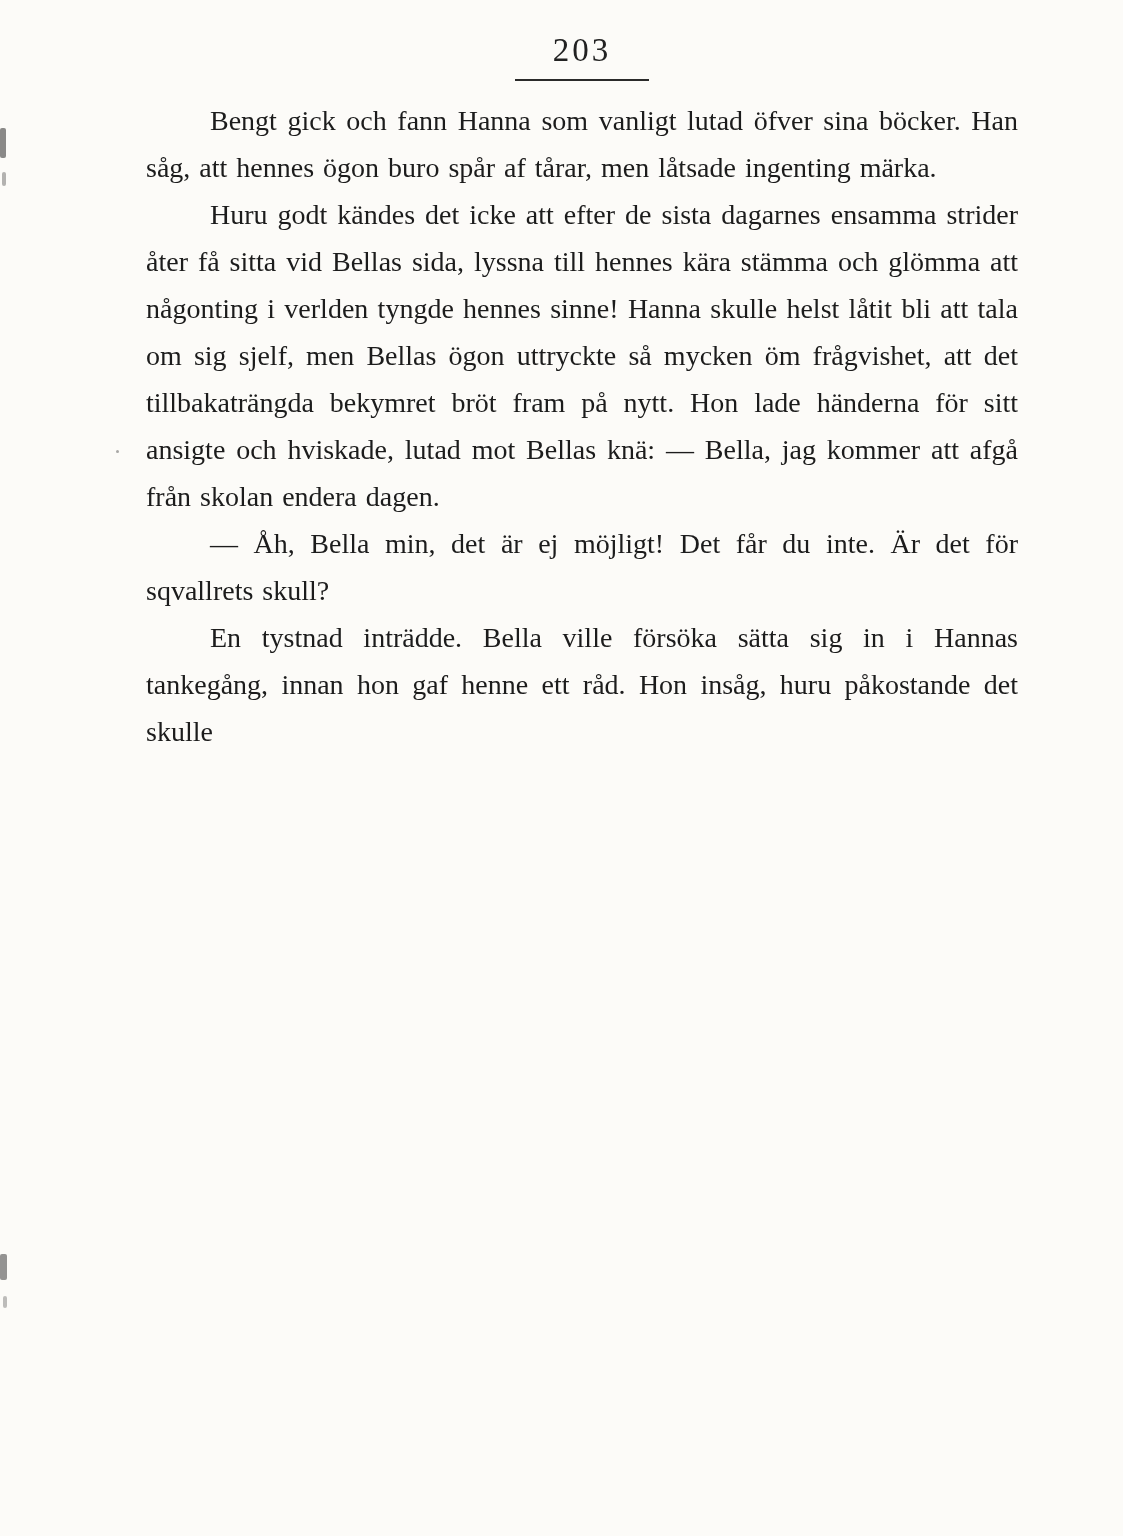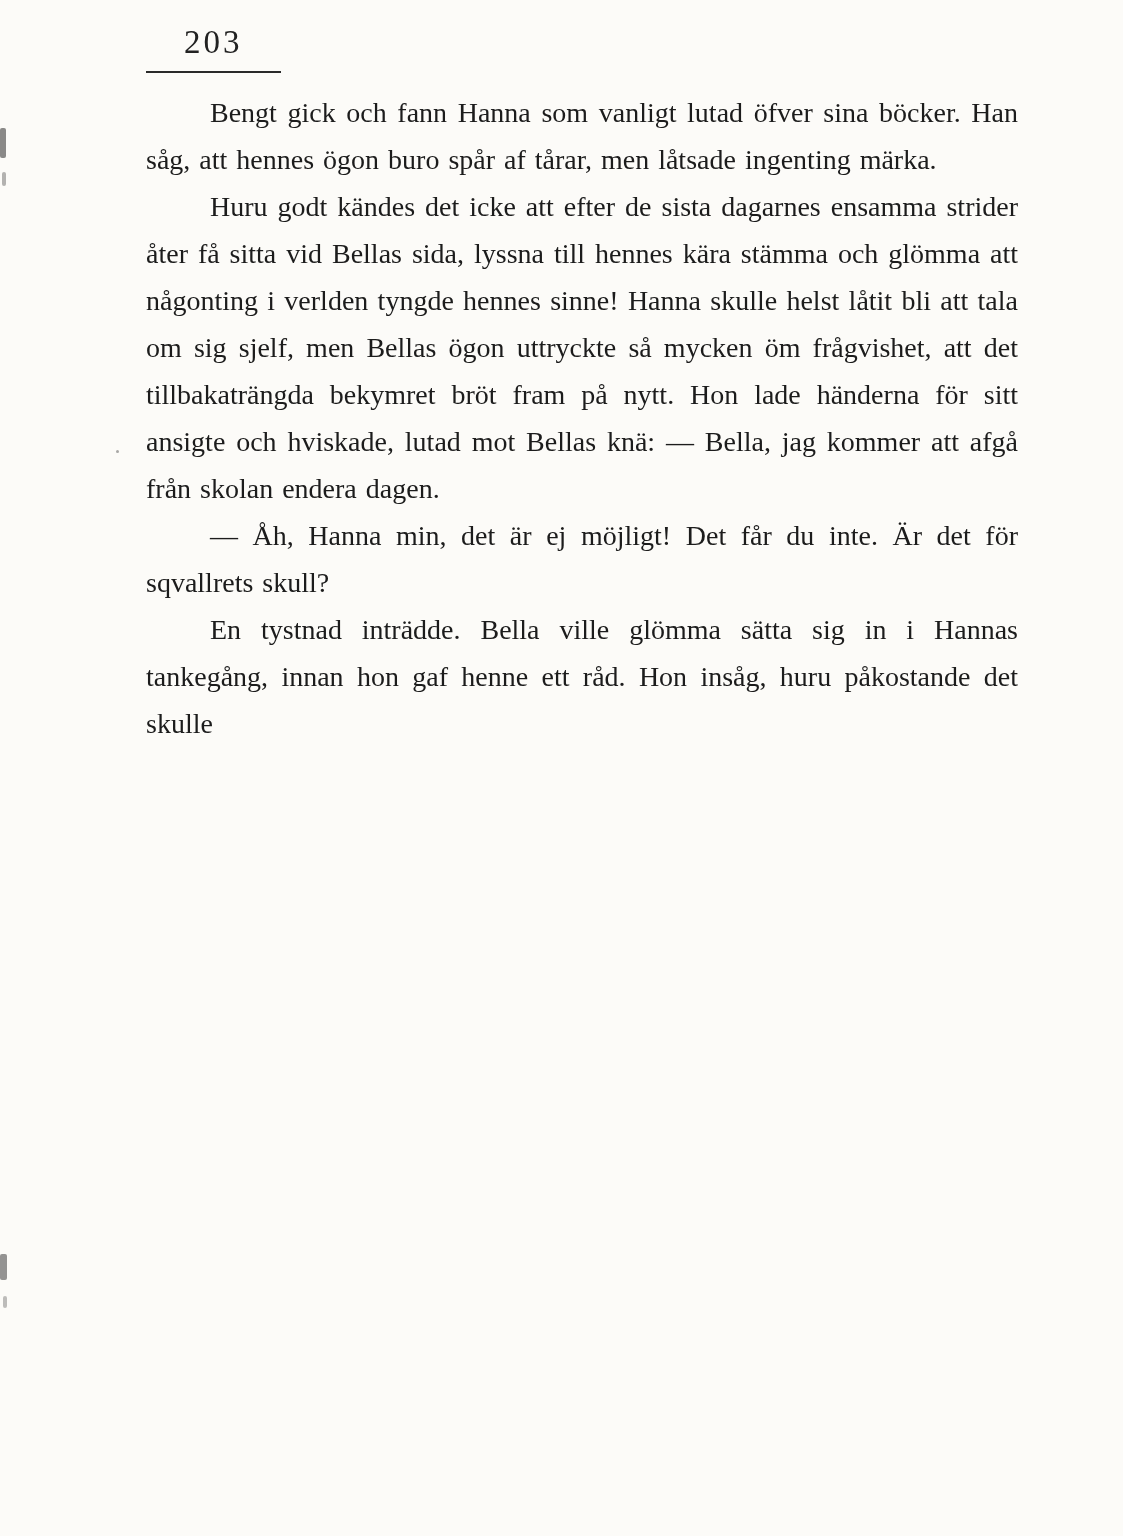--- a/index.html
+++ b/index.html
@@ -14,22 +14,22 @@
     font-family: "Liberation Serif", serif;
     position: relative;
     overflow: hidden;
   }
   .page {
     position: relative;
     width: 100%;
     height: 100%;
   }
   .page-header {
-    text-align: left;
-    padding-top: 24px;
+    text-align: center;
+    padding-top: 32px;
     
     width: 872px;
     margin-left: 146px;
   }
   .page-number {
     display: inline-block;
     font-size: 33px;
     letter-spacing: 3px;
     border-bottom: 2px solid #2a2a2a;
     padding: 0 38px 10px 38px;
@@ -79,19 +79,19 @@
   </header>
 
   <section class="text-block">
 
     <p class="para">Bengt gick och fann Hanna som vanligt lutad öfver sina böcker. Han såg, att hennes ögon buro spår af tårar, men låtsade ingenting märka.</p>
 
 
 
     <p class="para">Huru godt kändes det icke att efter de sista dagarnes ensamma strider åter få sitta vid Bellas sida, lyssna till hennes kära stämma och glömma att någonting i verlden tyngde hennes sinne! Hanna skulle helst låtit bli att tala om sig sjelf, men Bellas ögon uttryckte så mycken öm frågvishet, att det tillbakaträngda bekymret bröt fram på nytt. Hon lade händerna för sitt ansigte och hviskade, lutad mot Bellas knä: — Bella, jag kommer att afgå från skolan endera dagen.</p>
 
-    <p class="para">— Åh, Hanna min, det är ej möjligt! Det får du inte. Är det för sqvallrets skull?</p>
+    <p class="para">— Åh, Bella min, det är ej möjligt! Det får du inte. Är det för sqvallrets skull?</p>
 
 
-    <p class="para">En tystnad inträdde. Bella ville glömma sätta sig in i Hannas tankegång, innan hon gaf henne ett råd. Hon insåg, huru påkostande det skulle</p>
+    <p class="para">En tystnad inträdde. Bella ville försöka sätta sig in i Hannas tankegång, innan hon gaf henne ett råd. Hon insåg, huru påkostande det skulle</p>
 
   </section>
 </main>
 
 </body></html>

